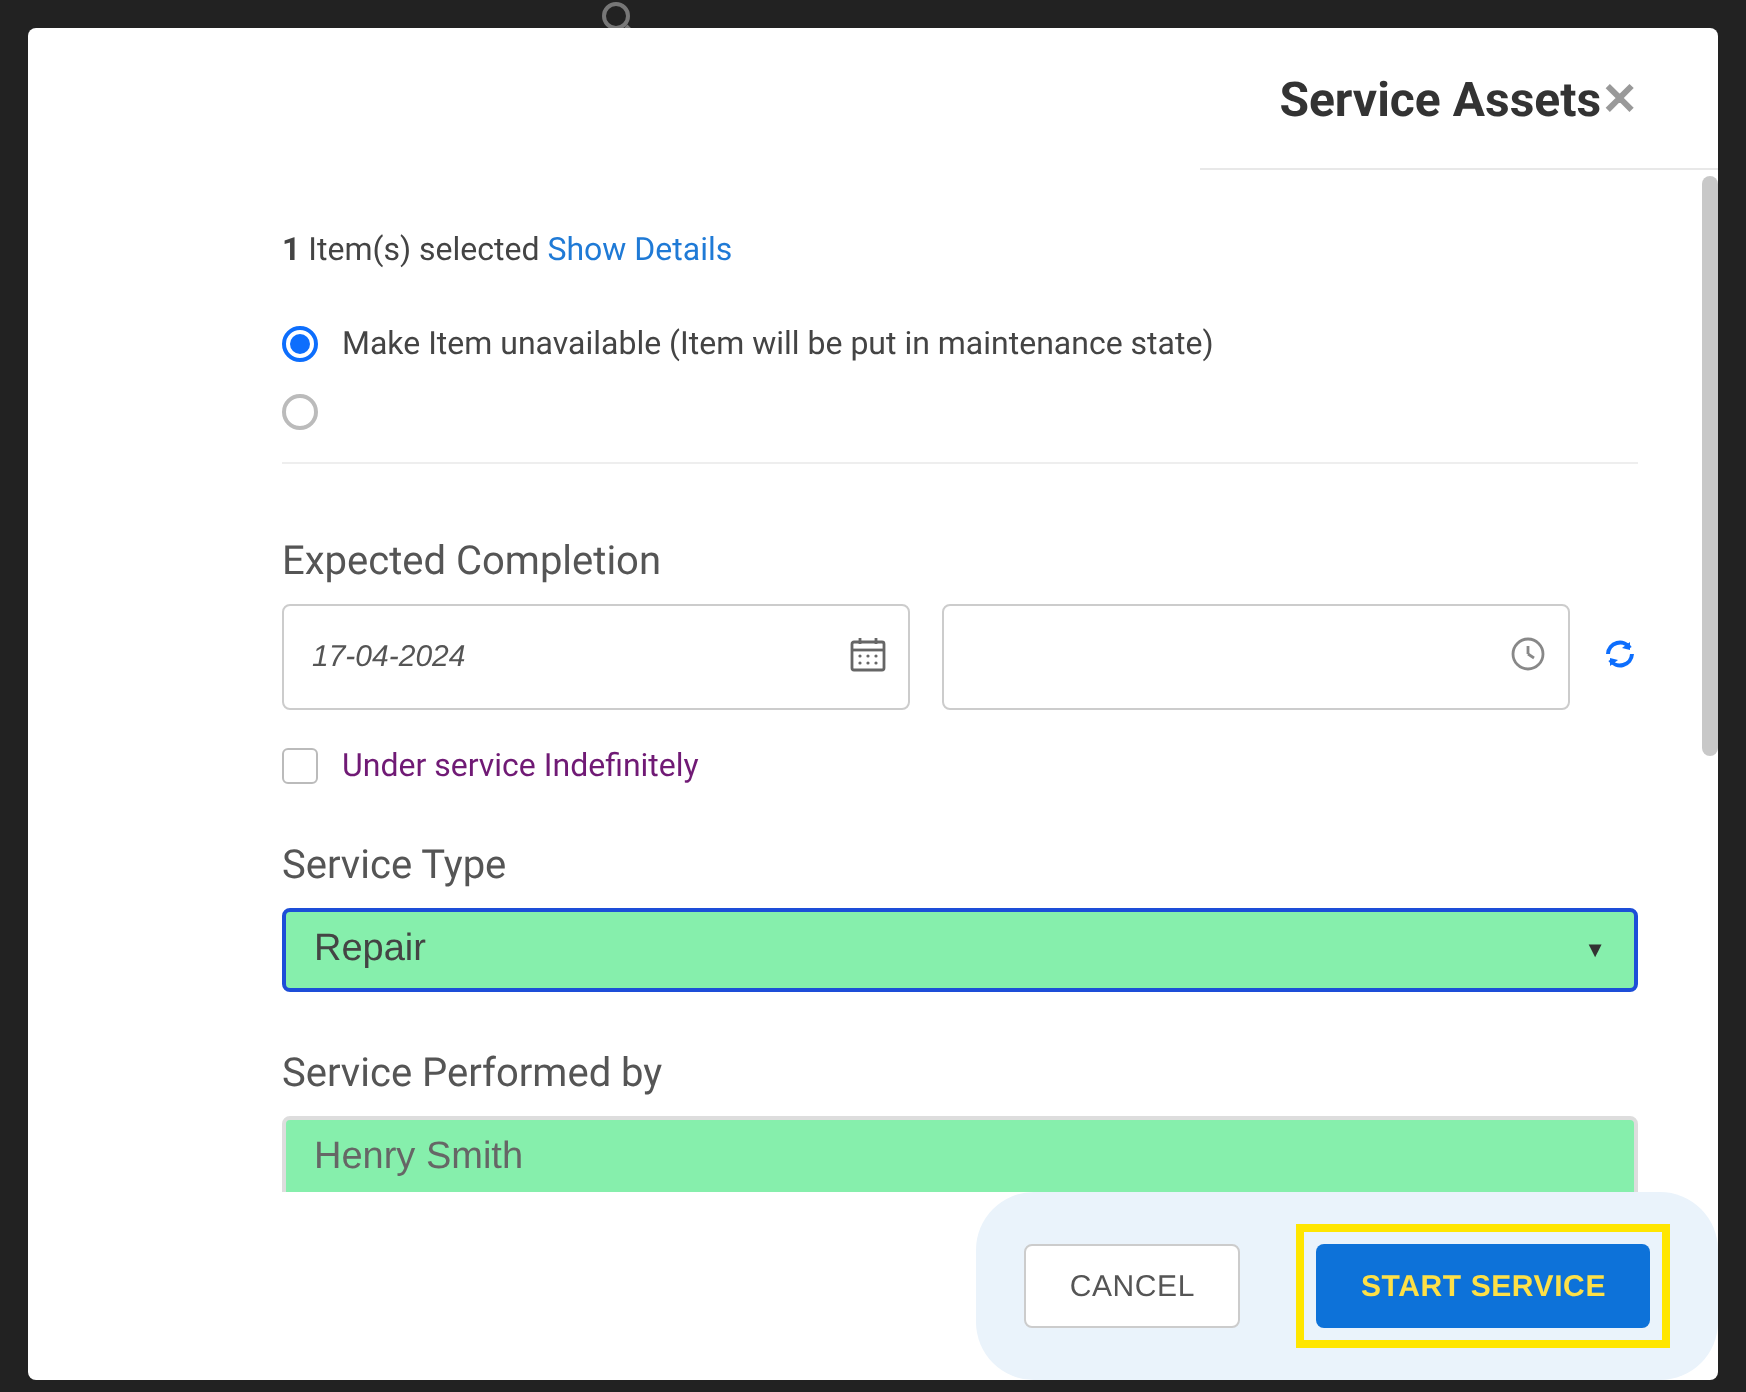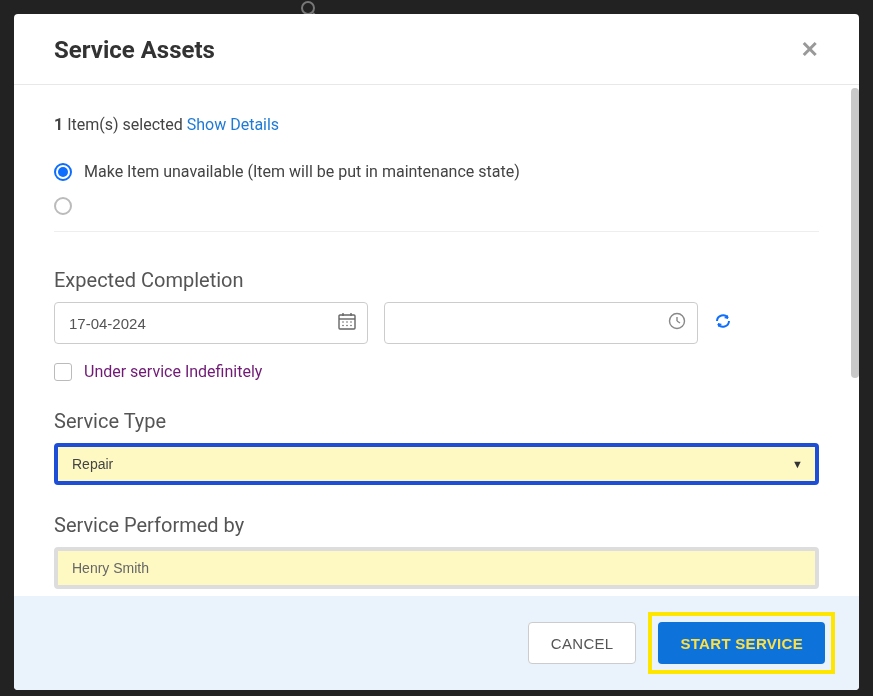--- a/index.html
+++ b/index.html
@@ -26,20 +26,21 @@
       position: absolute;
       top: 14px;
       left: 14px;
       right: 14px;
       bottom: 6px;
       background: #fff;
       border-radius: 4px;
       display: flex;
       flex-direction: column;
       overflow: hidden;
+      align-items: flex-end;
     }
     .modal-header {
       padding: 22px 40px 20px 40px;
       display: flex;
       justify-content: space-between;
       align-items: center;
       border-bottom: 1px solid #e8e8e8;
     }
     .modal-title {
       font-size: 24px;
@@ -129,26 +130,27 @@
       margin-bottom: 18px;
     }
     .input-wrap {
       position: relative;
       flex: 1;
     }
     .input-wrap.date { flex: 0 0 314px; }
     .input-wrap.time { flex: 0 0 314px; }
     .text-input {
       width: 100%;
-      height: 42px;
+      height: 53px;
       border: 1px solid #ccc;
       border-radius: 4px;
       padding: 0 40px 0 14px;
       font-size: 15px;
       color: #555;
+      font-style: italic;
     }
     .input-icon {
       position: absolute;
       right: 12px;
       top: 50%;
       transform: translateY(-50%);
       color: #777;
       pointer-events: none;
     }
     .refresh-icon {
@@ -171,26 +173,26 @@
       border-radius: 3px;
       cursor: pointer;
     }
     .select-wrap {
       position: relative;
       margin-bottom: 28px;
     }
     .select-input {
       width: 100%;
       height: 42px;
-      border: 4px solid #1d4ed8;
+      border: 2px solid #1d4ed8;
       border-radius: 4px;
       padding: 0 40px 0 14px;
-      font-size: 14px;
+      font-size: 19px;
       color: #444;
-      background: #fef9c3;
+      background: #86efac;
       text-align: left;
       cursor: pointer;
     }
     .select-caret {
       position: absolute;
       right: 16px;
       top: 50%;
       transform: translateY(-50%);
       color: #333;
       font-size: 11px;
@@ -207,22 +209,23 @@
     }
     .member-select .select-input {
       color: #666;
       border-color: #ddd;
     }
     .modal-footer {
       background: #eaf3fb;
       padding: 16px 24px;
       display: flex;
       justify-content: flex-end;
-      gap: 0;
-      align-items: center;
+      gap: 16px;
+      align-items: center;
+      border-radius: 29px;
     }
     .footer-highlight {
       border: 4px solid #ffe600;
       padding: 6px;
       display: inline-flex;
       margin-left: 12px;
     }
     .btn {
       height: 42px;
       padding: 0 22px;

